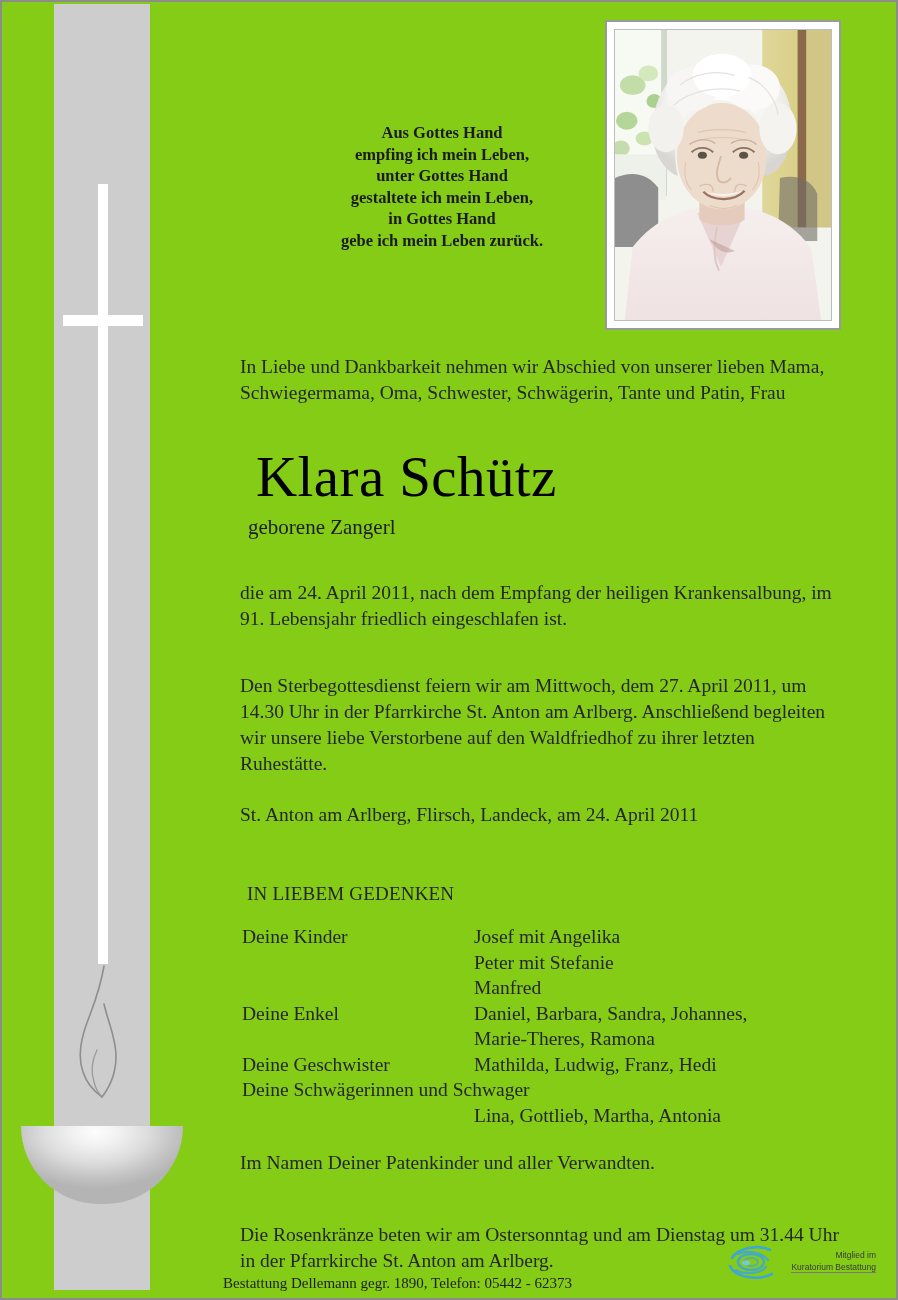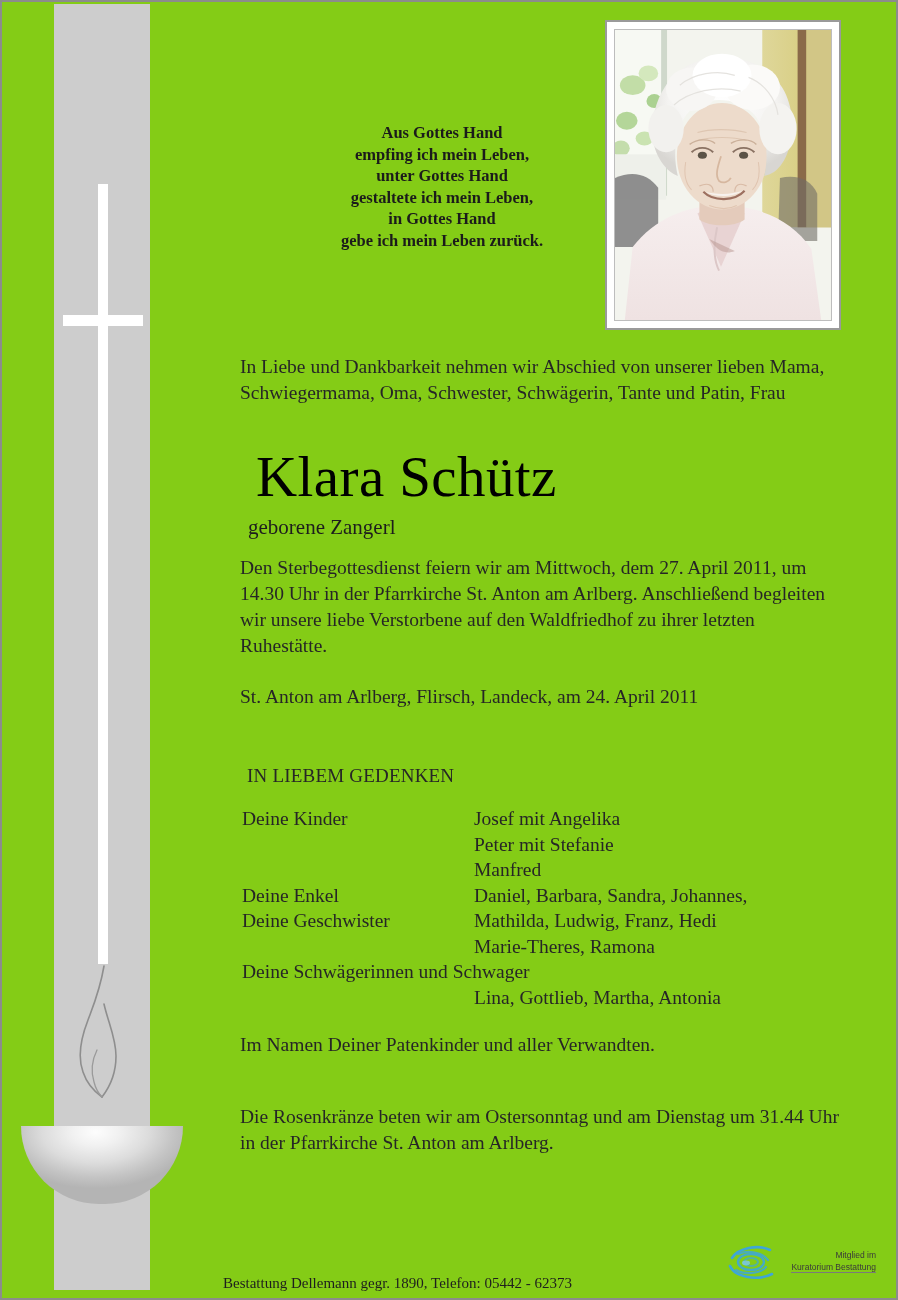--- a/index.html
+++ b/index.html
@@ -132,21 +132,21 @@
     font-weight: 400;
   }
   .maiden {
     font-size: 21px;
     line-height: 26px;
     margin: 6px 0 0 8px;
     color: #1d1d1d;
   }
 
   .p-death   { margin-top: 40px; }
-  .p-service { margin-top: 15px; }
+  .p-service { margin-top: 41px; }
   .p-places  { margin-top: 25px; }
 
   .memoriam {
     font-size: 19px;
     line-height: 26px;
     margin: 53px 0 0 7px;
     color: #262626;
     letter-spacing: 0.2px;
   }
 
@@ -317,20 +317,21 @@
   </div>
 
   <div class="body-col">
 
     <p class="para p-intro">In Liebe und Dankbarkeit nehmen wir Abschied von unserer lieben Mama, Schwiegermama, Oma, Schwester, Schwägerin, Tante und Patin, Frau</p>
 
     <h1 class="name">Klara Schütz</h1>
 
     <div class="maiden">geborene Zangerl</div>
 
+    <p class="para p-death">die am 24. April 2011, nach dem Empfang der heiligen Krankensalbung, im 91. Lebensjahr friedlich eingeschlafen ist.</p>
 
     <p class="para p-service">Den Sterbegottesdienst feiern wir am Mittwoch, dem 27. April 2011, um 14.30 Uhr in der Pfarrkirche St. Anton am Arlberg. Anschließend begleiten wir unsere liebe Verstorbene auf den Waldfriedhof zu ihrer letzten Ruhestätte.</p>
 
     <p class="para p-places">St. Anton am Arlberg, Flirsch, Landeck, am 24. April 2011</p>
 
     <div class="memoriam">IN LIEBEM GEDENKEN</div>
 
     <table class="family">
       <tbody>
         <tr>
@@ -344,27 +345,27 @@
         <tr>
           <td class="fam-label"></td>
           <td>Manfred</td>
         </tr>
 
         <tr>
           <td class="fam-label">Deine Enkel</td>
           <td>Daniel, Barbara, Sandra, Johannes,</td>
         </tr>
         <tr>
+          <td class="fam-label"></td>
+          <td>Marie-Theres, Ramona</td>
+        </tr>
+
+        <tr>
           <td class="fam-label">Deine Geschwister</td>
           <td>Mathilda, Ludwig, Franz, Hedi</td>
-        </tr>
-
-        <tr>
-          <td class="fam-label"></td>
-          <td>Marie-Theres, Ramona</td>
         </tr>
 
         <tr>
           <td class="fam-label wide" colspan="2">Deine Schwägerinnen und Schwager</td>
         </tr>
         <tr>
           <td class="fam-label"></td>
           <td>Lina, Gottlieb, Martha, Antonia</td>
         </tr>
       </tbody>

